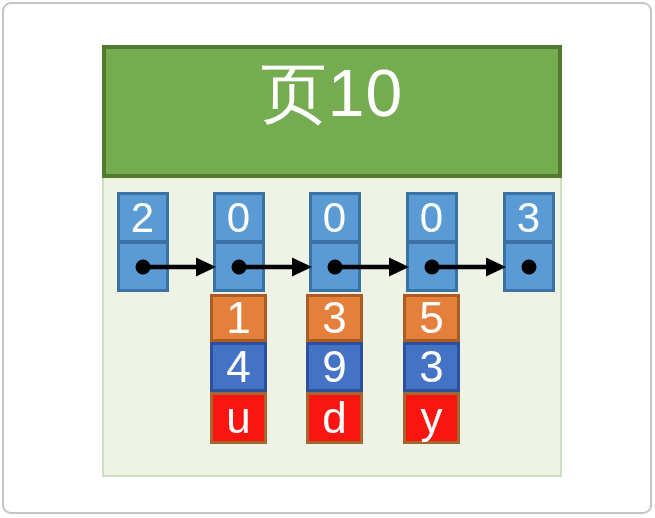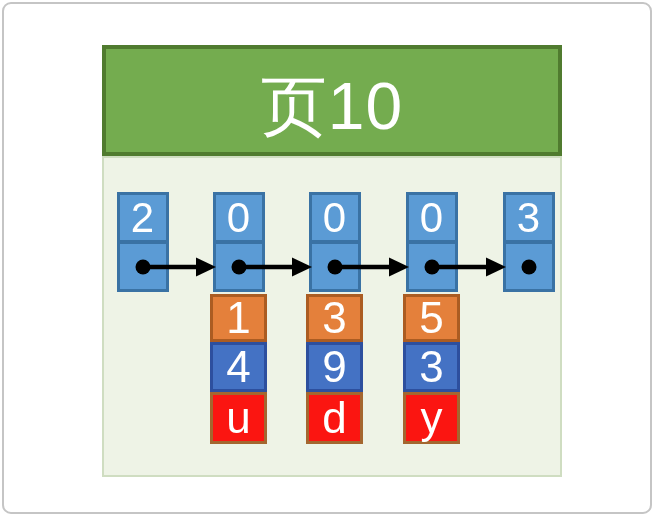--- a/index.html
+++ b/index.html
@@ -23,26 +23,26 @@
     position: absolute;
     left: 102px; top: 156px;
     width: 460px; height: 321px;
     background: var(--body-fill, #eef3e6);
     border: 2px solid var(--body-border, #cfddc1);
     box-sizing: border-box;
   }
   .page-header {
     position: absolute;
     left: 102px; top: 45px;
-    width: 460px; height: 111px;
+    width: 460px; height: 133px;
     background: var(--header-fill, #74ac4f);
     border: 4px solid var(--header-border, #507b2f);
     box-sizing: border-box;
     display: flex;
-    align-items: flex-end;
+    align-items: flex-start;
     justify-content: center;
     color: #ffffff;
     font-size: 66px;
     letter-spacing: 1px;
   }
   
   .record-column {
     position: absolute;
     width: 57px;
     top: 192px;

